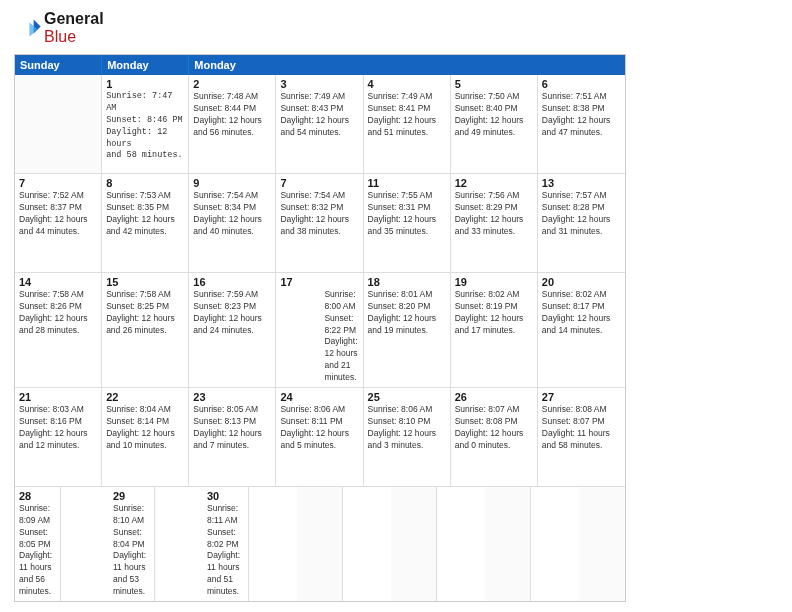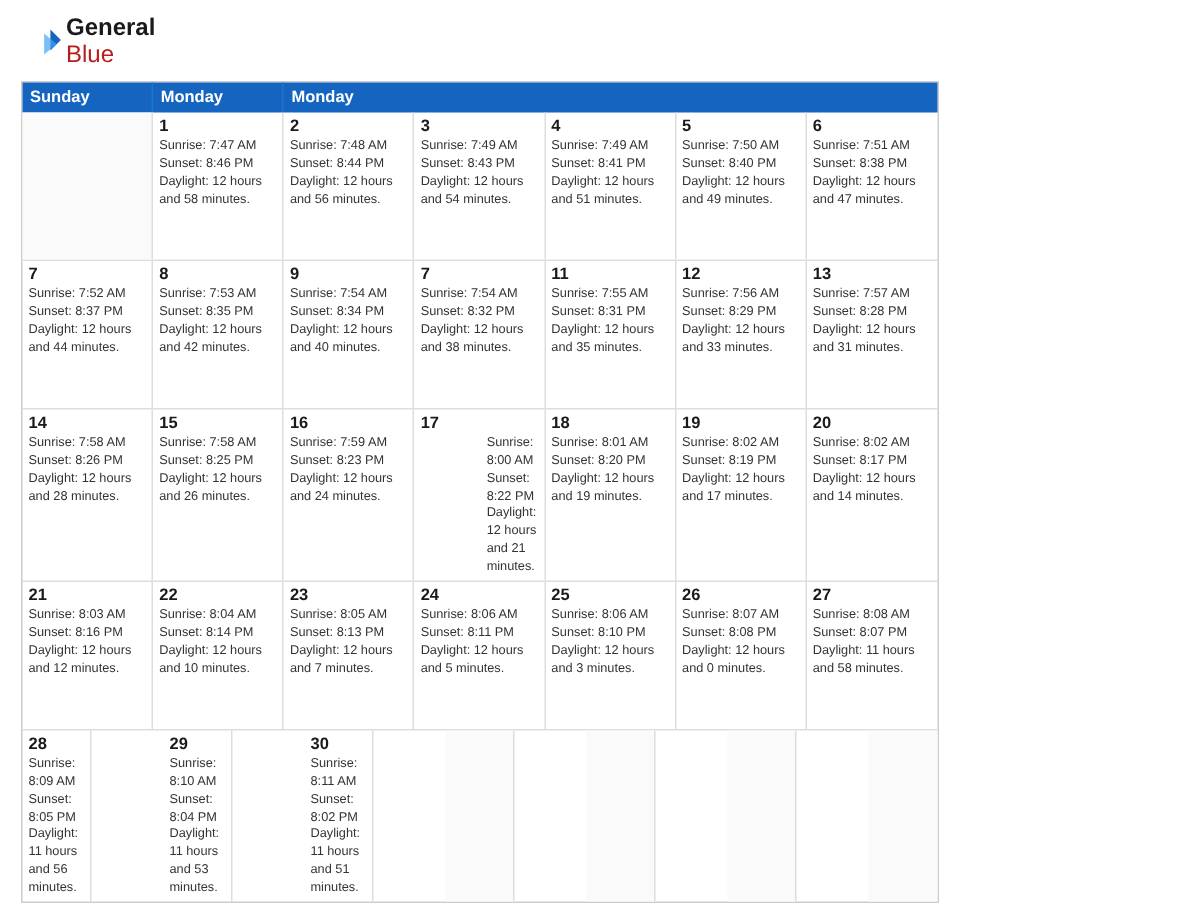--- a/index.html
+++ b/index.html
@@ -124,21 +124,21 @@
     <div class="cal-header">
     <div class="cal-header-cell">Sunday</div>
         <div class="cal-header-cell">Monday</div>
         <div class="cal-header-cell">Monday</div>
       </div>
     <div class="cal-body">
     <div class="cal-row">
           <div class="cal-cell empty"></div>
           <div class="cal-cell">
             <span class="day-number">1</span>
-            <div class="cell-info" style="white-space: pre-line;">Sunrise: 7:47 AM
+            <div class="cell-info" style="white-space: pre-line; font-family: Liberation Mono, monospace;">Sunrise: 7:47 AM
 Sunset: 8:46 PM
 Daylight: 12 hours
 and 58 minutes.</div>
           </div>
           <div class="cal-cell">
             <span class="day-number">2</span>
             <div class="cell-info" style="white-space: pre-line;">Sunrise: 7:48 AM
 Sunset: 8:44 PM
 Daylight: 12 hours
 and 56 minutes.</div>

